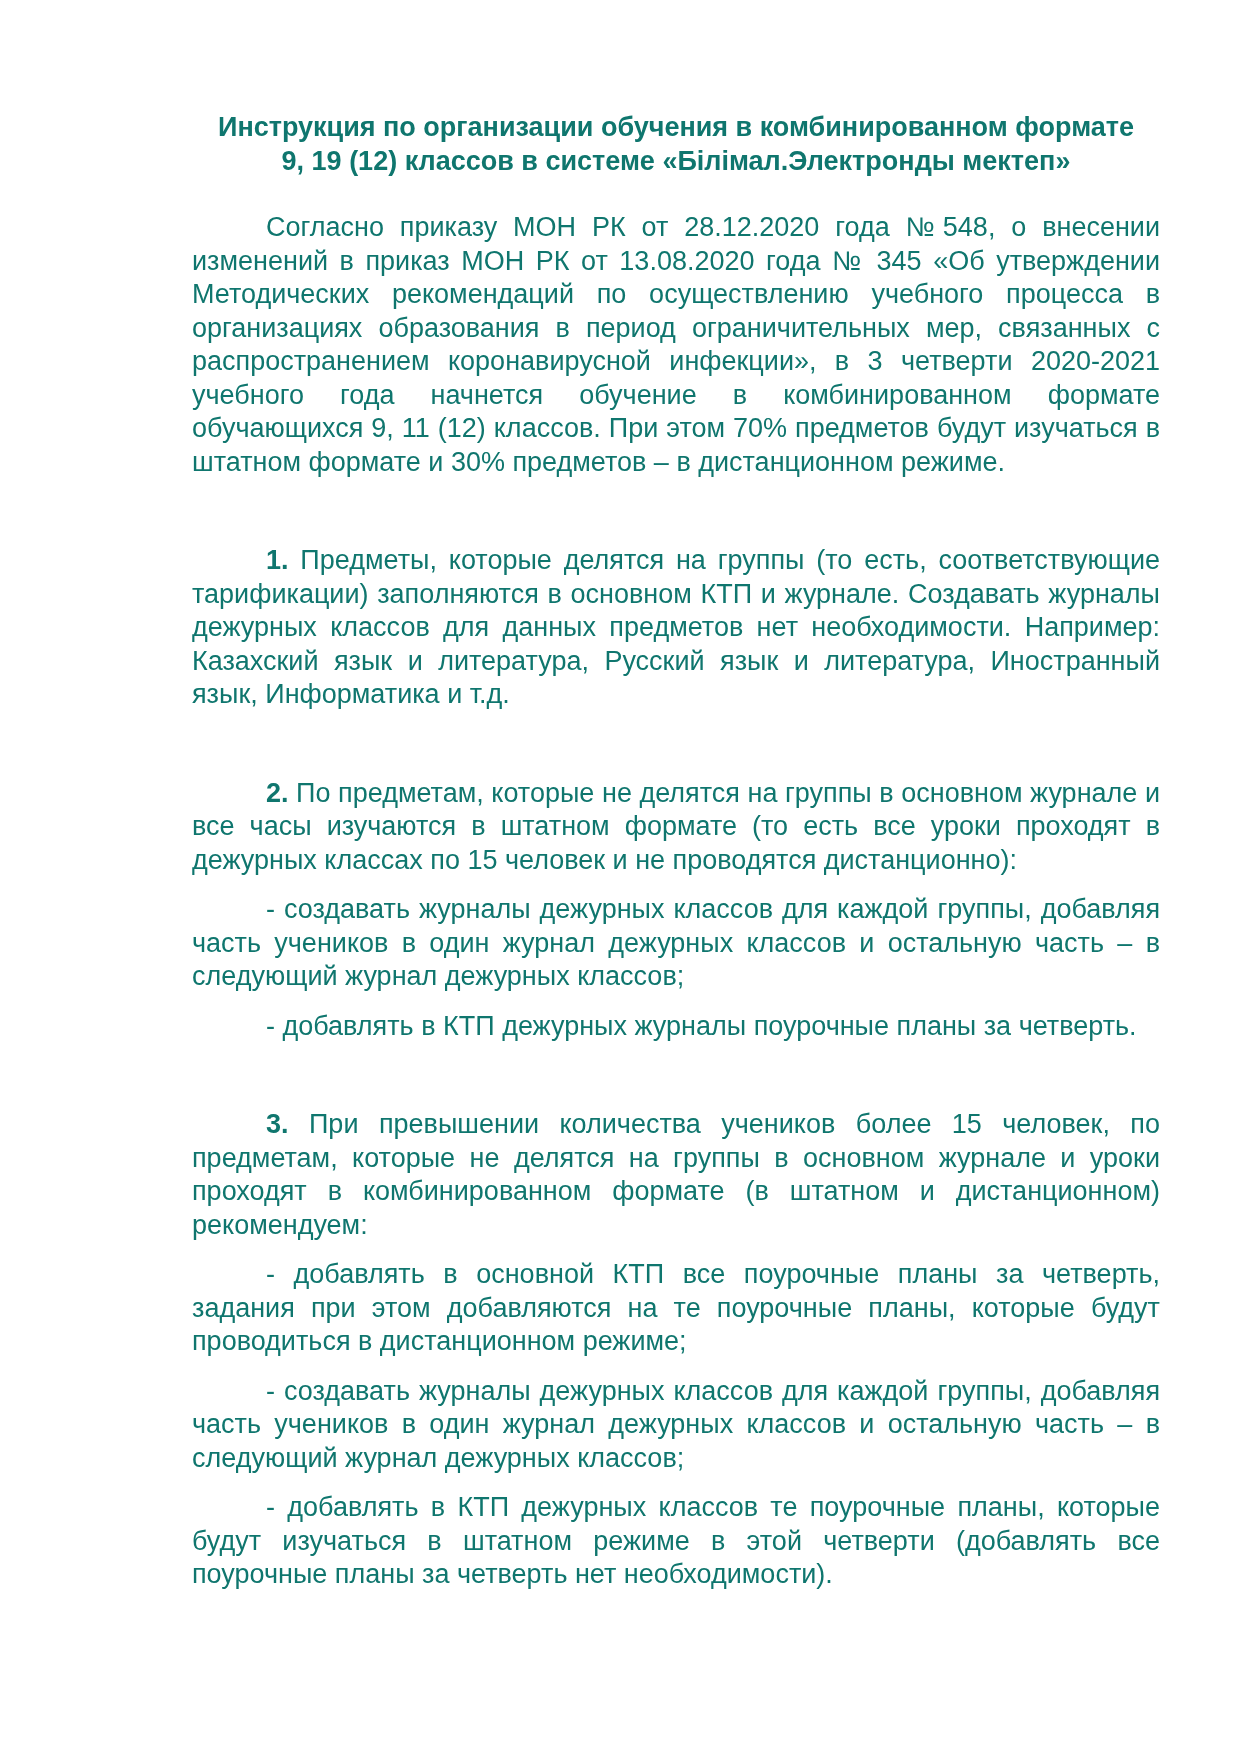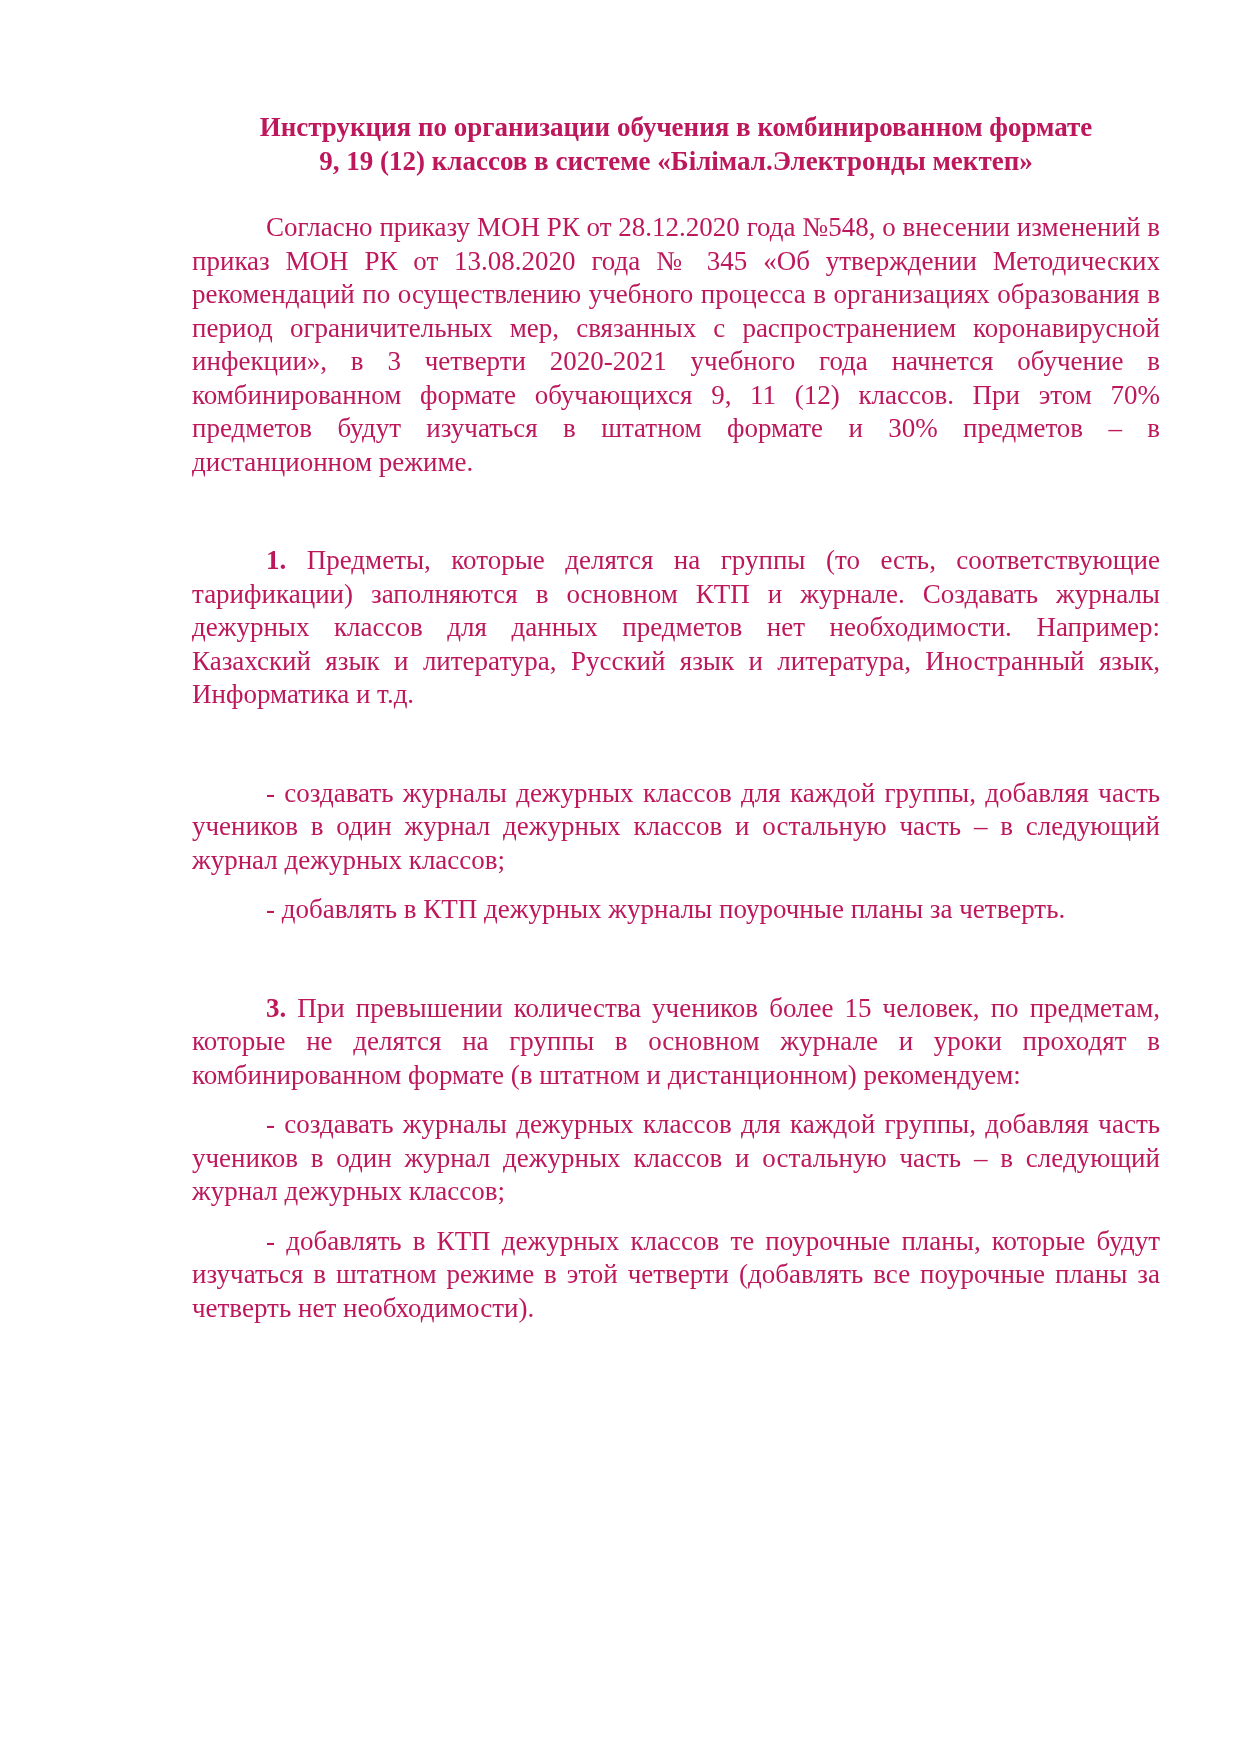--- a/index.html
+++ b/index.html
@@ -1,20 +1,20 @@
 <!DOCTYPE html>
 <html><head>
 <meta charset="utf-8">
 <style>
   html, body { margin: 0; padding: 0; background: #ffffff; }
   body { width: 1241px; height: 1754px; position: relative; overflow: hidden; }
   .page {
     position: absolute; left: 176px; top: 110px; width: 1000px;
-    font-family: Liberation Serif, serif; font-size: 27px; line-height: 33.5px;
-    color: #be185d;
+    font-family: Liberation Sans, sans-serif; font-size: 27px; line-height: 33.5px;
+    color: #0f766e;
   }
   .title { text-align: center; font-weight: bold; font-size: 27px; line-height: 34px; margin-bottom: 33px; }
   .title div { display: block; }
   p { margin: 16px; text-align: justify; text-indent: 74px; }
   .gap { height: 33px; }
   .item-p { text-indent: 74px; }
   .num { font-weight: bold; }
   .sub { text-indent: 74px; }
 </style>
 </head>
@@ -25,22 +25,24 @@
     <div>Инструкция по организации обучения в комбинированном формате</div>
     <div>9, 19 (12) классов в системе «Білімал.Электронды мектеп»</div>
   </div>
 
   <p>Согласно приказу МОН РК от 28.12.2020 года №548, о внесении изменений в приказ МОН РК от 13.08.2020 года № 345 «Об утверждении Методических рекомендаций по осуществлению учебного процесса в организациях образования в период ограничительных мер, связанных с распространением коронавирусной инфекции», в 3 четверти 2020-2021 учебного года начнется обучение в комбинированном формате обучающихся 9, 11 (12) классов. При этом 70% предметов будут изучаться в штатном формате и 30% предметов – в дистанционном режиме.</p>
   <div class="gap"></div>
 
   <p class="item-p"><span class="num">1.</span><span> Предметы, которые делятся на группы (то есть, соответствующие тарификации) заполняются в основном КТП и журнале. Создавать журналы дежурных классов для данных предметов нет необходимости. Например: Казахский язык и литература, Русский язык и литература, Иностранный язык, Информатика и т.д.</span></p>
   <div class="gap"></div>
 
+  <p class="item-p"><span class="num">2.</span><span> По предметам, которые не делятся на группы в основном журнале и все часы изучаются в штатном формате (то есть все уроки проходят в дежурных классах по 15 человек и не проводятся дистанционно):</span></p>
   <p class="sub">- создавать журналы дежурных классов для каждой группы, добавляя часть учеников в один журнал дежурных классов и остальную часть – в следующий журнал дежурных классов;</p>
   <p class="sub">- добавлять в КТП дежурных журналы поурочные планы за четверть.</p>
   <div class="gap"></div>
 
   <p class="item-p"><span class="num">3.</span><span> При превышении количества учеников более 15 человек, по предметам, которые не делятся на группы в основном журнале и уроки проходят в комбинированном формате (в штатном и дистанционном) рекомендуем:</span></p>
+  <p class="sub">- добавлять в основной КТП все поурочные планы за четверть, задания при этом добавляются на те поурочные планы, которые будут проводиться в дистанционном режиме;</p>
   <p class="sub">- создавать журналы дежурных классов для каждой группы, добавляя часть учеников в один журнал дежурных классов и остальную часть – в следующий журнал дежурных классов;</p>
   <p class="sub">- добавлять в КТП дежурных классов те поурочные планы, которые будут изучаться в штатном режиме в этой четверти (добавлять все поурочные планы за четверть нет необходимости).</p>
   <div class="gap"></div>
 
 </div>
 
 </body></html>

